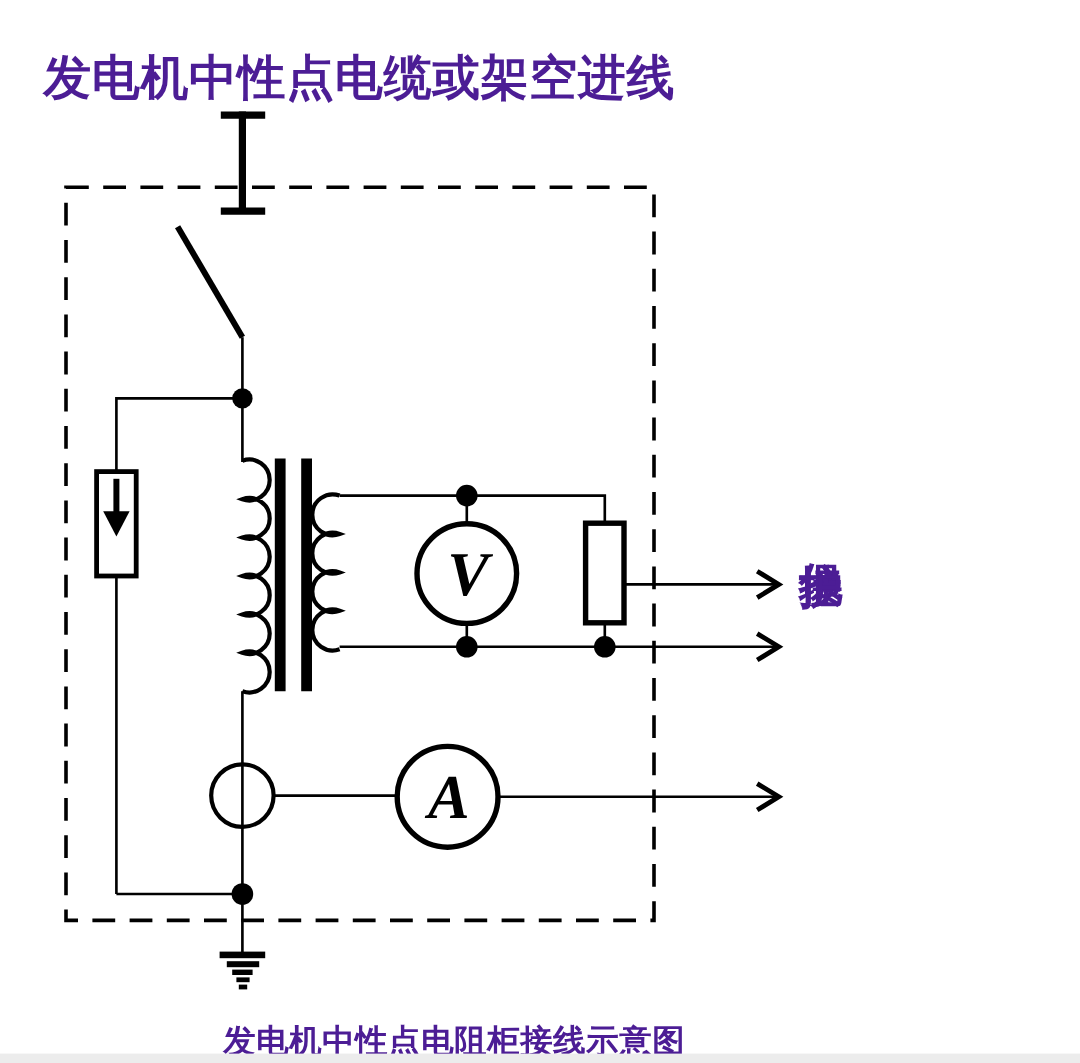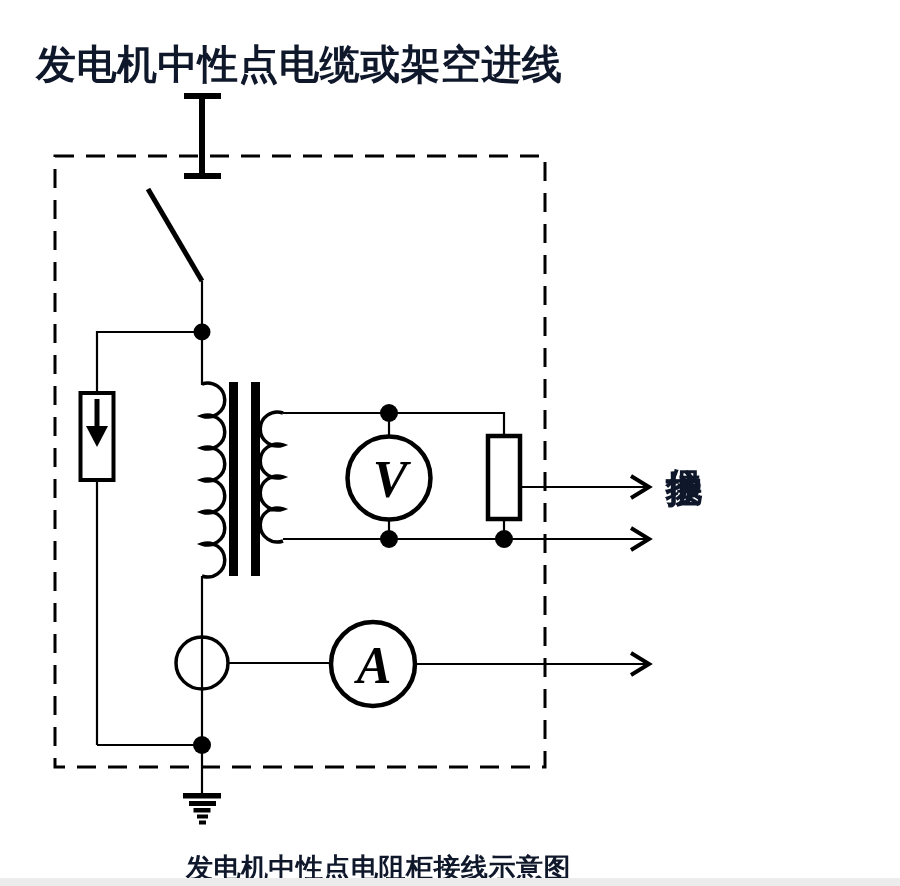--- a/index.html
+++ b/index.html
@@ -6,21 +6,21 @@
   #stage{
     position:relative;
     width:900px;height:886px;
     background:#ffffff;
     font-family:"Liberation Sans","DejaVu Sans",sans-serif;
     overflow:hidden;
   }
   svg{position:absolute;left:0;top:0;}
   .label{
     position:absolute;
-    color:#0f172a;
+    color:#4c1d95;
     font-weight:bold;
     white-space:nowrap;
   }
   .title-top{left:36px;top:37px;font-size:40px;letter-spacing:0.5px;}
   .title-bottom{left:186px;top:850px;font-size:27px;letter-spacing:0.5px;}
   .label-vertical{
     left:666px;top:440px;
     font-size:36px;line-height:1.0;
     writing-mode:vertical-rl;text-orientation:upright;
     letter-spacing:0;

